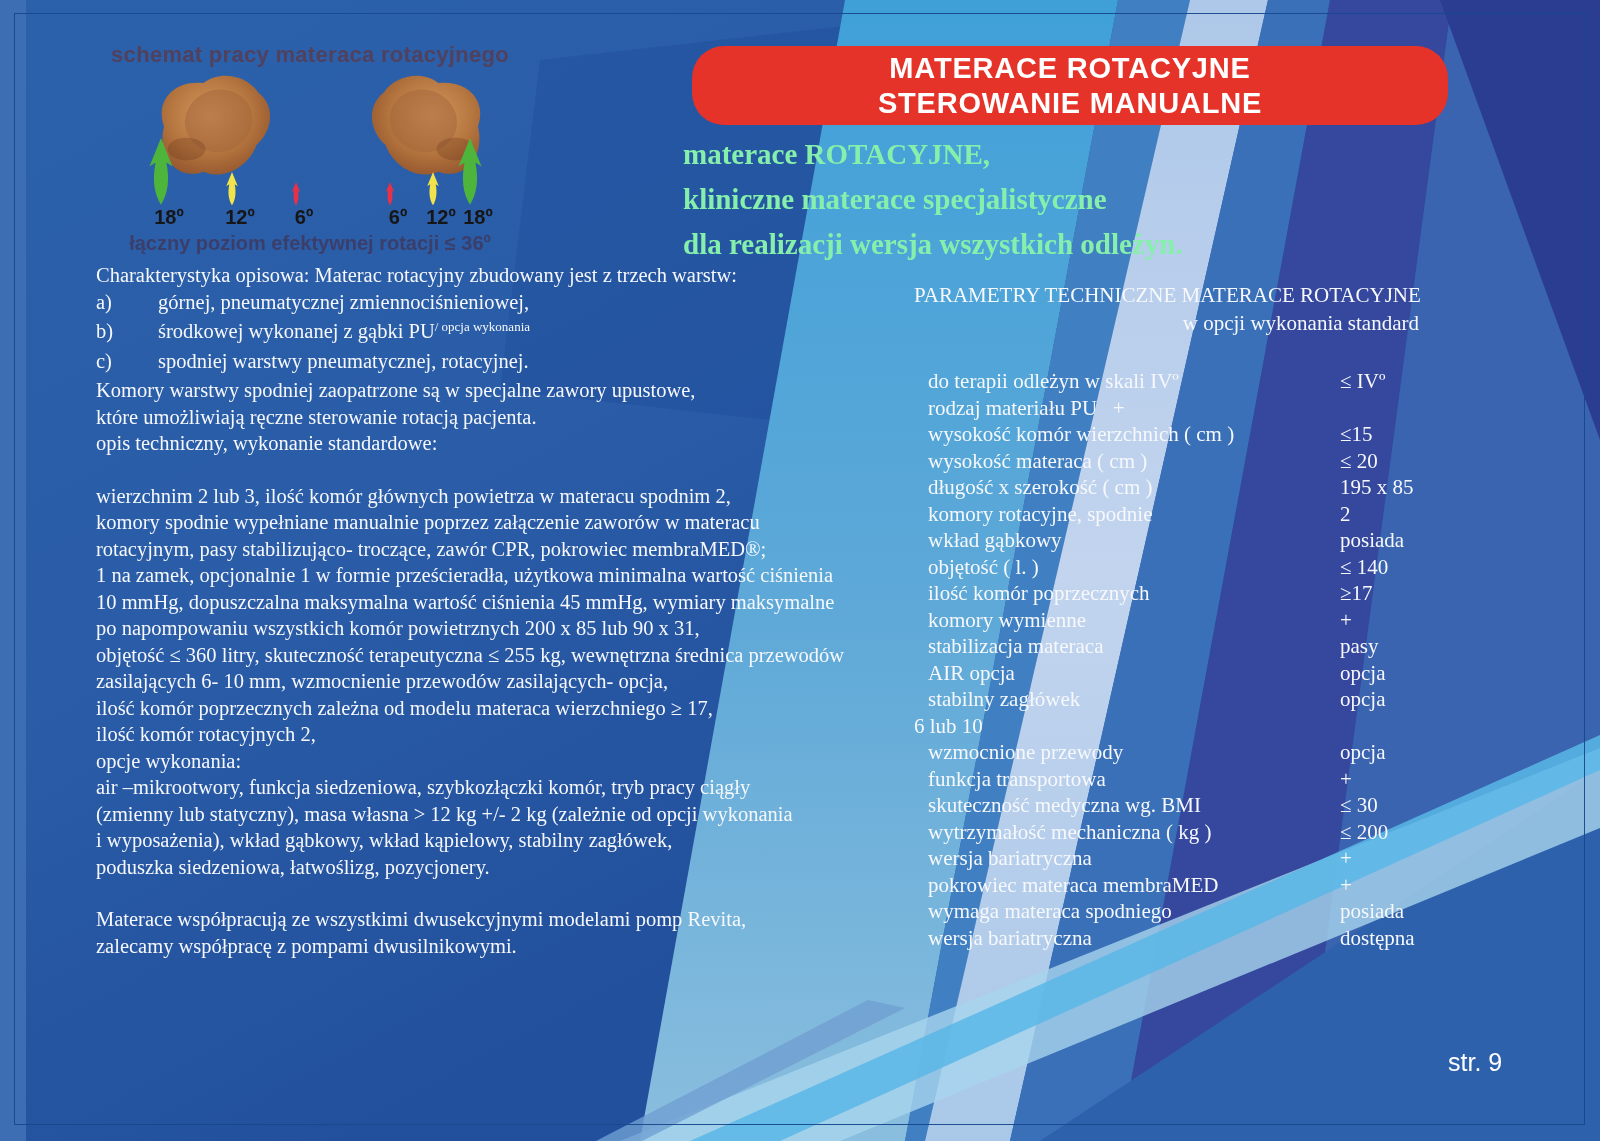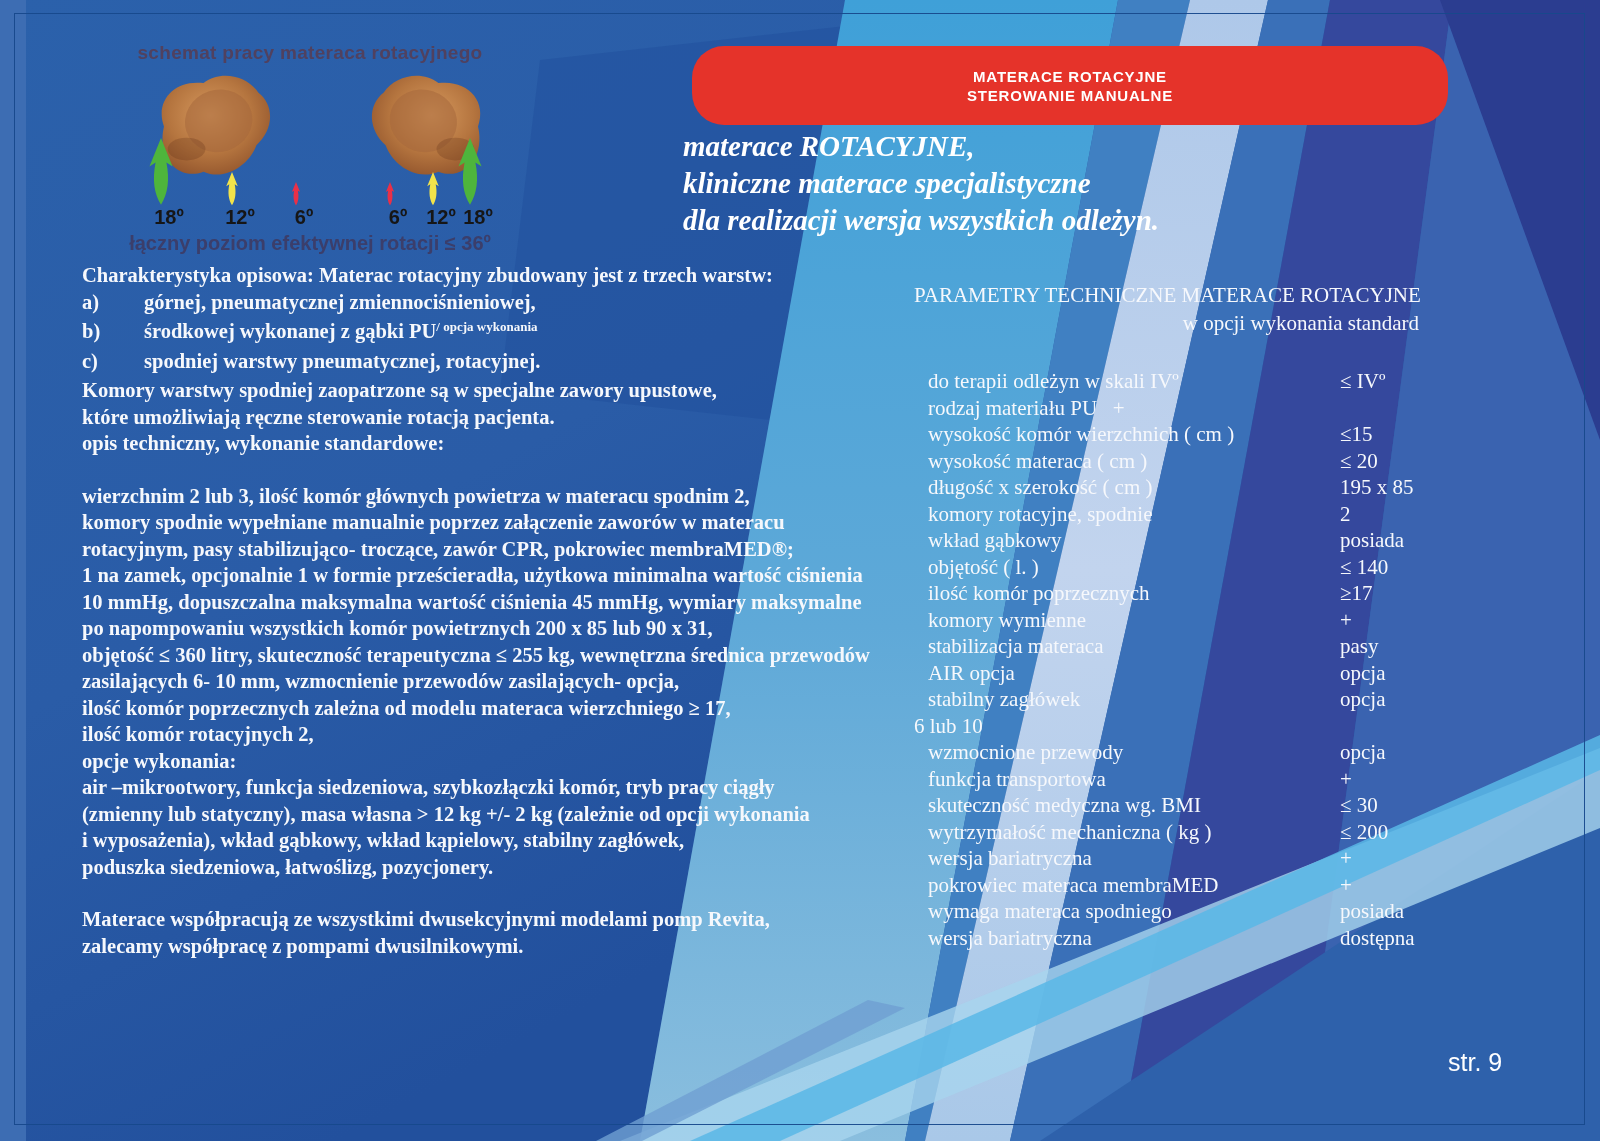--- a/index.html
+++ b/index.html
@@ -10,21 +10,21 @@
   }
   .bg{position:absolute;left:0;top:0;width:1600px;height:1141px;display:block;}
   .inner-border{
     position:absolute;left:14px;top:13px;right:15px;bottom:16px;
     border:1px solid rgba(23,73,140,.95);pointer-events:none;z-index:5;
   }
   
   .diagram{position:absolute;left:85px;top:38px;width:450px;height:225px;z-index:3;}
   .d-title{
     position:absolute;top:4px;left:0;width:100%;text-align:center;
-    font-family:"Liberation Sans",sans-serif;font-weight:bold;font-size:19px;
+    font-family:"Liberation Sans",sans-serif;font-weight:bold;font-size:22px;
     color:var(--title-ink,#50415f);letter-spacing:.3px;
   }
   .figure{position:absolute;width:152px;height:132px;top:30px;}
   .fig-l{left:52px;}
   .fig-r{left:268px;transform:scaleX(-1);}
   .arrow{position:absolute;display:block;}
   .a-green{fill:var(--arrow-green,#4eb53c);width:30px;height:68px;top:100px;}
   .a-yellow{fill:var(--arrow-yellow,#f2e34a);width:20px;height:34px;top:134px;}
   .a-red{fill:var(--arrow-red,#e93048);width:14px;height:24px;top:144px;}
   .deg{
@@ -33,32 +33,32 @@
   }
   .d-caption{
     position:absolute;top:194px;left:0;width:100%;text-align:center;
     font-family:"Liberation Sans",sans-serif;font-weight:bold;font-size:20px;
     color:var(--caption-ink,#3b3e6b);
   }
   
   .banner{
     position:absolute;left:692px;top:46px;width:756px;height:79px;z-index:4;
     background:var(--red,#e5332a);
-    font-family:"Liberation Sans",sans-serif;font-weight:bold;font-size:15px;
+    font-family:"Liberation Sans",sans-serif;font-weight:bold;font-size:29px;
     letter-spacing:.8px;color:#ffffff;text-align:center;
     display:flex;flex-direction:column;justify-content:center;gap:2px;border-radius:32px;
   }
   .hero{position:absolute;left:683px;top:128px;z-index:3;}
   .hero-line{
-    font-family:"Liberation Serif",serif;font-style:italic;font-weight:bold;
-    font-size:29px;line-height:37px;white-space:nowrap;color:#ffffff;
-  }
-  
-  .body-left{position:absolute;left:82px;top:262px;width:840px;z-index:3;
-    font-size:20.5px;line-height:26.5px;font-weight:bold;}
+    font-family:"Liberation Serif",serif;font-weight:bold;
+    font-size:29px;line-height:37px;white-space:nowrap;color:#86efac;margin-top:8px;
+  }
+  
+  .body-left{position:absolute;left:96px;top:262px;width:840px;z-index:3;
+    font-size:20.5px;line-height:26.5px;}
   .body-left .line{margin:0;white-space:nowrap;}
   .abc-row{display:grid;grid-template-columns:62px auto;white-space:nowrap;}
   .sup{font-size:13px;position:relative;top:-7px;}
   .gap{margin-top:26px;}
   
   .params{position:absolute;left:914px;top:281px;width:560px;z-index:3;
     font-size:21px;}
   .p-h1,.p-h2{width:505px;text-align:right;line-height:28px;white-space:nowrap;}
   .p-rows{margin-top:31px;}
   .prow{display:grid;grid-template-columns:426px auto;line-height:26.5px;}

